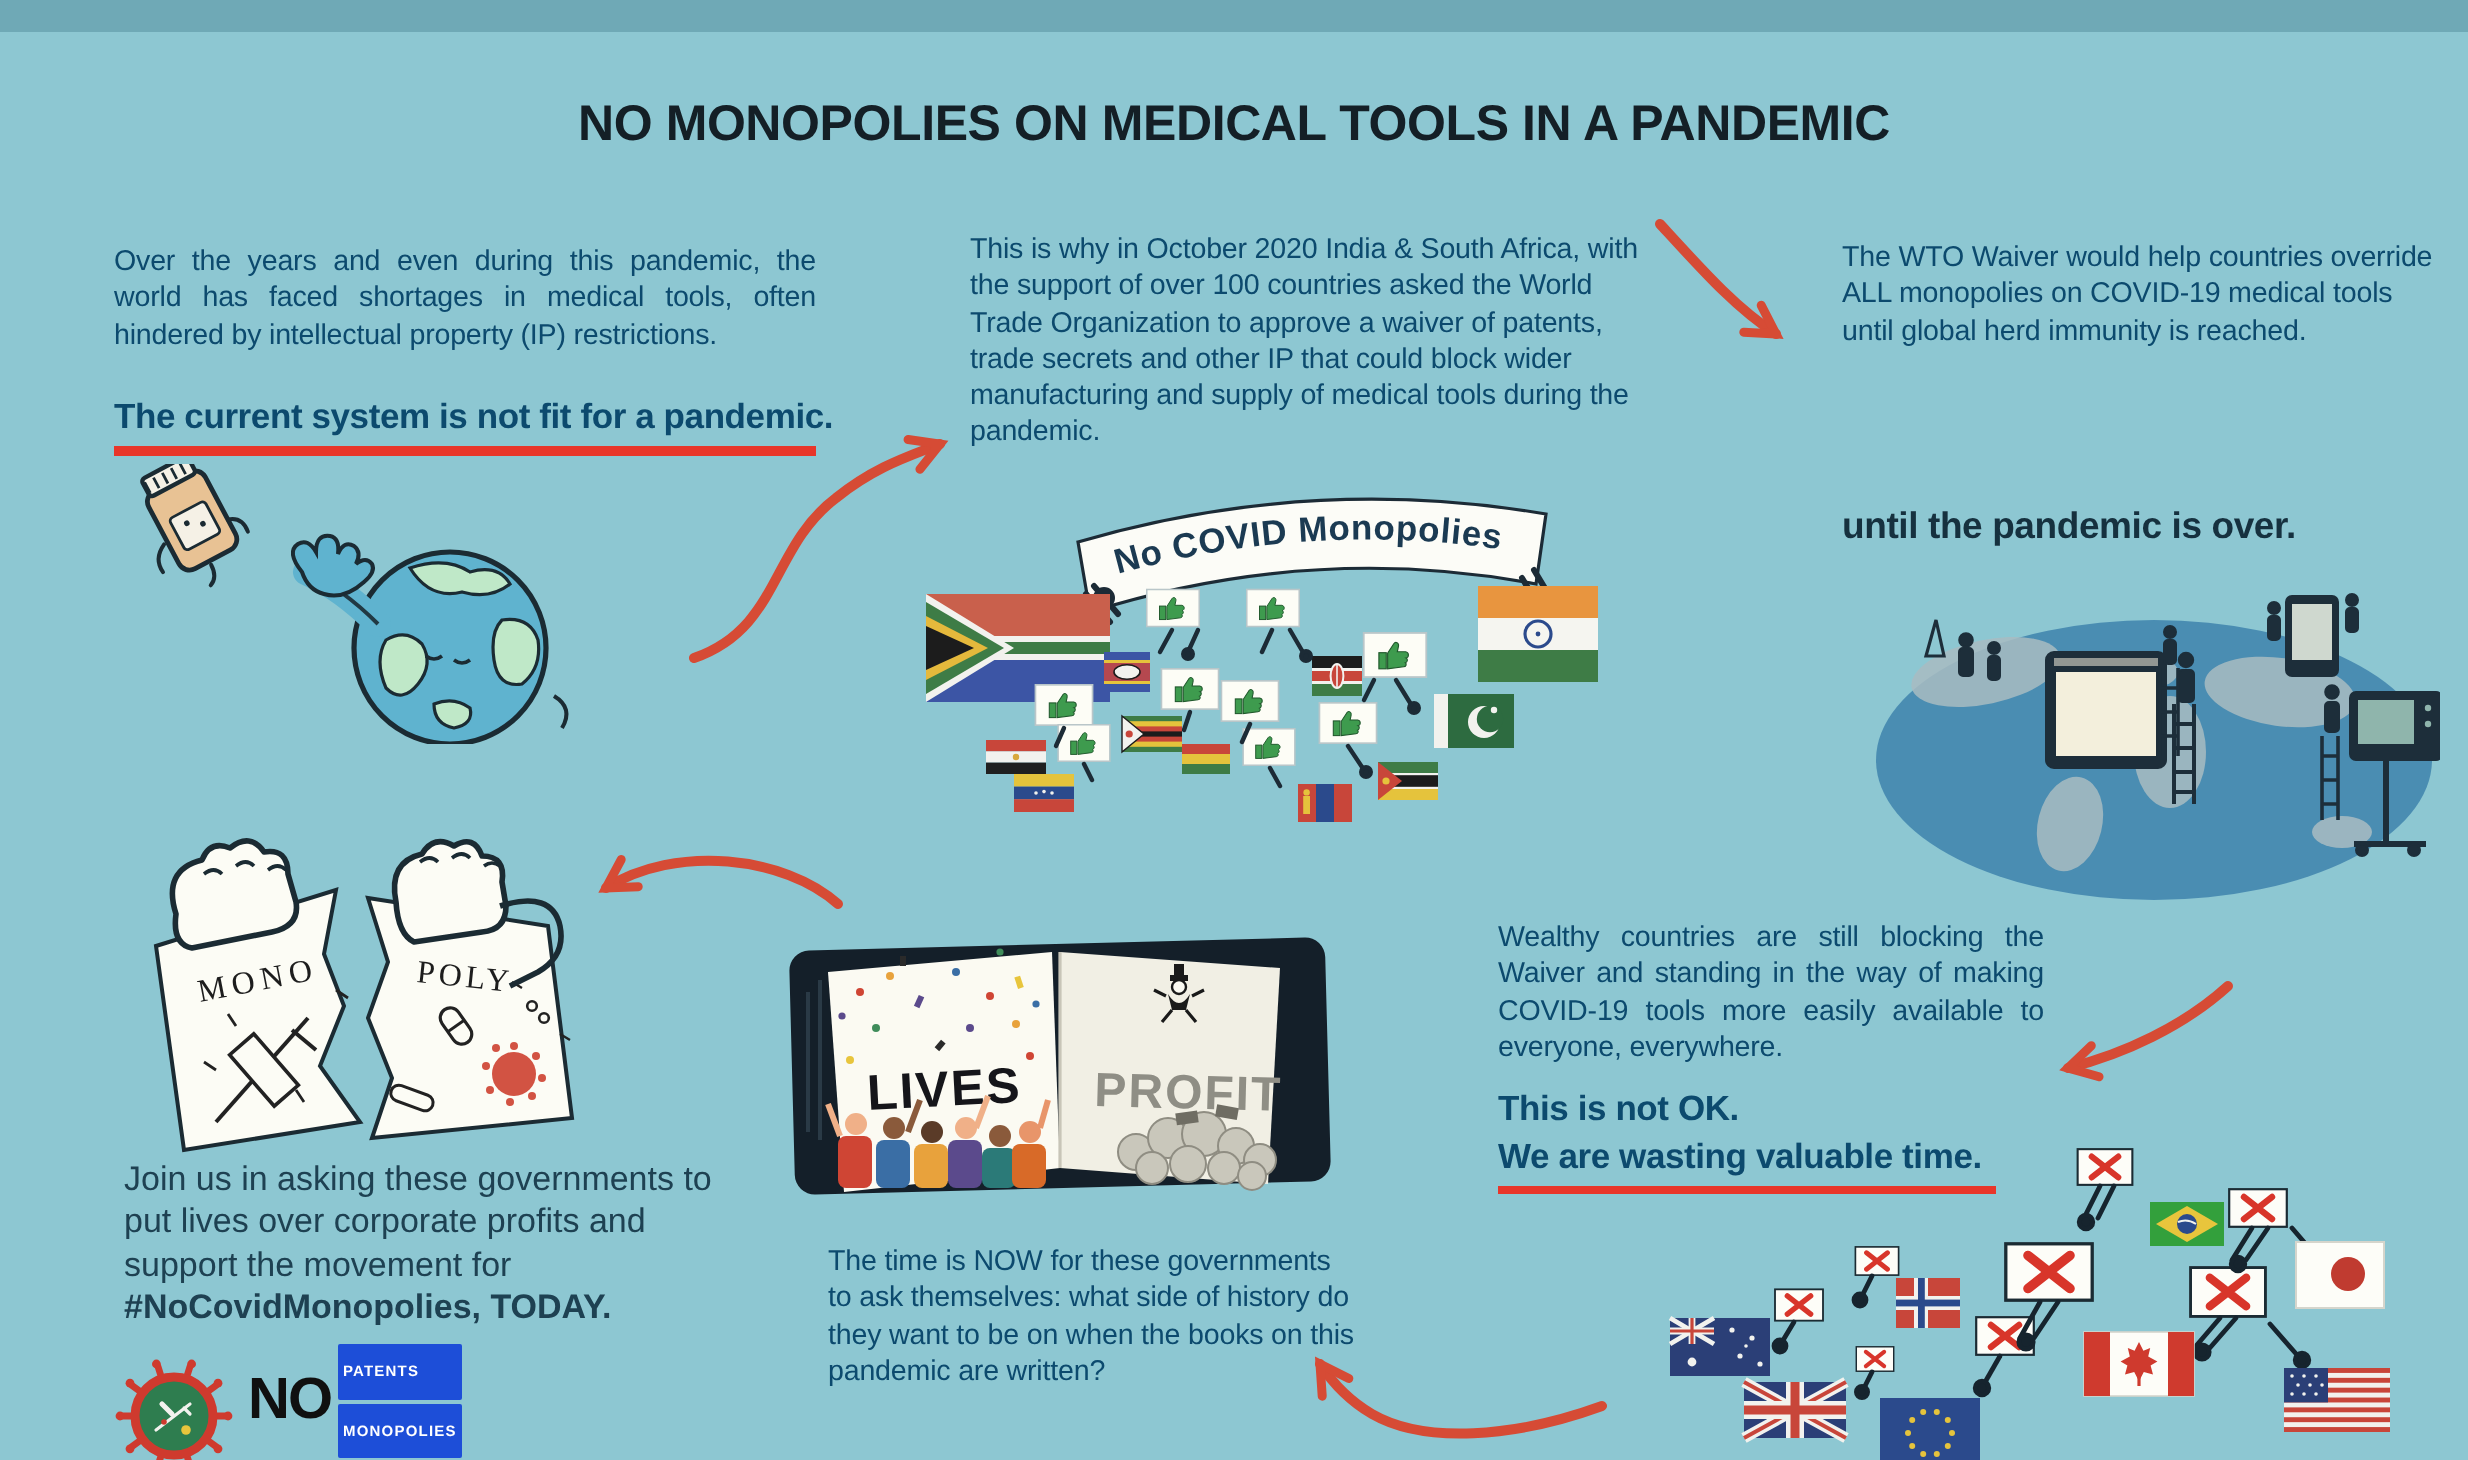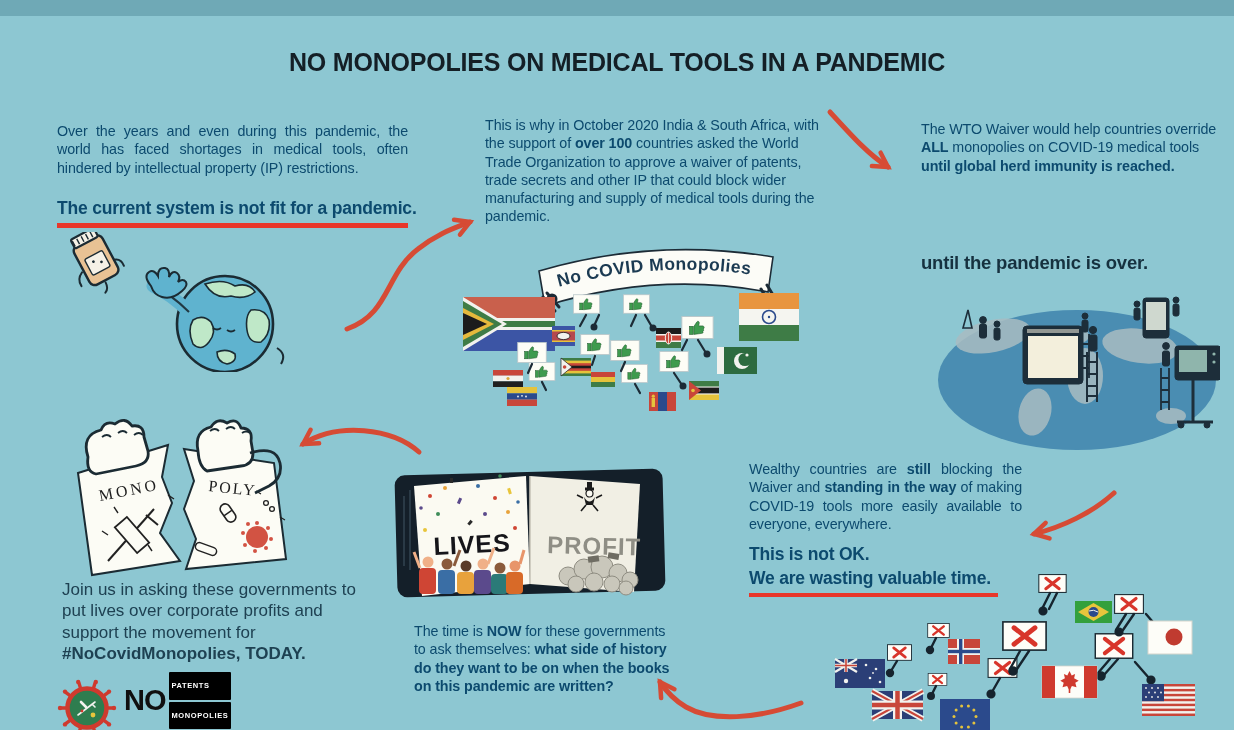--- a/index.html
+++ b/index.html
@@ -1,35 +1,35 @@
 <!DOCTYPE html>
 <html><head>
 <meta charset="utf-8">
 <style>
   html,body{margin:0;padding:0;}
   body{font-family:"Liberation Sans", sans-serif; background:#6fa9b6;}
   #canvas{position:relative;width:1234px;height:730px;background:#8dc7d2;overflow:hidden;margin:16px auto;}
   .abs{position:absolute;}
   .para{font-size:14.3px;line-height:1.28;color:#0c4a6e;letter-spacing:-0.1px;}
-  .para .b{font-weight:700;}
+  .para .b{font-weight:400;}
   .j{text-align:justify;}
   .h{font-weight:700;font-size:17.5px;color:#0c4a6e;letter-spacing:-0.2px;line-height:1.3;}
   .redbar{background:#e8362a;height:5px;}
   #title{left:0;top:32px;width:1234px;text-align:center;font-size:25px;font-weight:800;
          color:#141f26;letter-spacing:-0.2px;}
   .bigline{font-weight:800;font-size:18.5px;color:#16313f;letter-spacing:-0.2px;}
   .cta{font-size:17px;line-height:1.25;color:#1e4152;}
   .cta .b{font-weight:800;text-align:right;}
   
   #logo{left:57px;top:656px;display:flex;align-items:center;gap:7px;}
   #logo .txt{display:flex;flex-direction:column;line-height:1;}
   #logo .row1{display:flex;align-items:center;gap:3px;}
   #logo .no{font-size:29px;font-weight:900;color:#101010;letter-spacing:-1px;}
   #logo .badges{display:flex;flex-direction:column;gap:2px;}
-  #logo .badge{background:#000000;color:#fff;font-size:7.5px;font-weight:700;
+  #logo .badge{background:#1d4ed8;color:#fff;font-size:7.5px;font-weight:700;
                letter-spacing:.6px;padding:10px 3px;border-radius:1px;}
   #logo .tag{font-size:13.5px;font-weight:800;color:#101010;margin-top:2px;letter-spacing:.2px;text-align:center;}
   svg{display:block;}
   #arrows{pointer-events:none;z-index:6;left:0;top:0;}
 </style>
 </head>
 <body>
 
 <div id="canvas">
 

